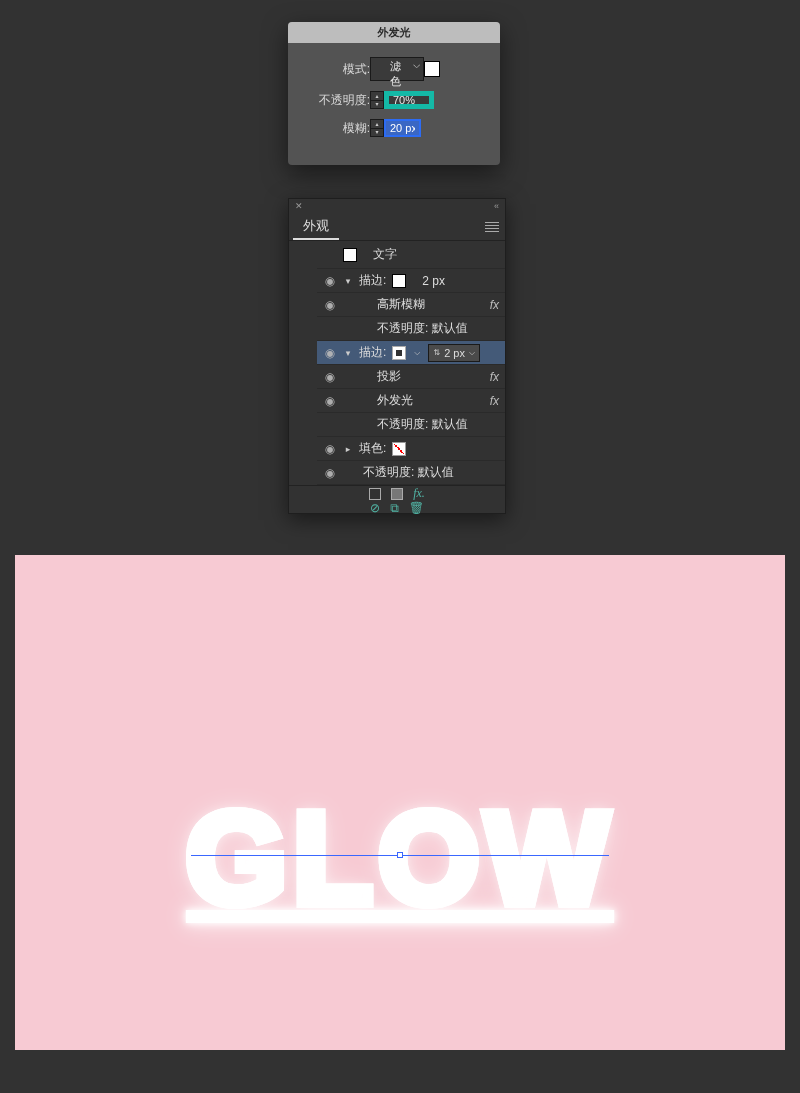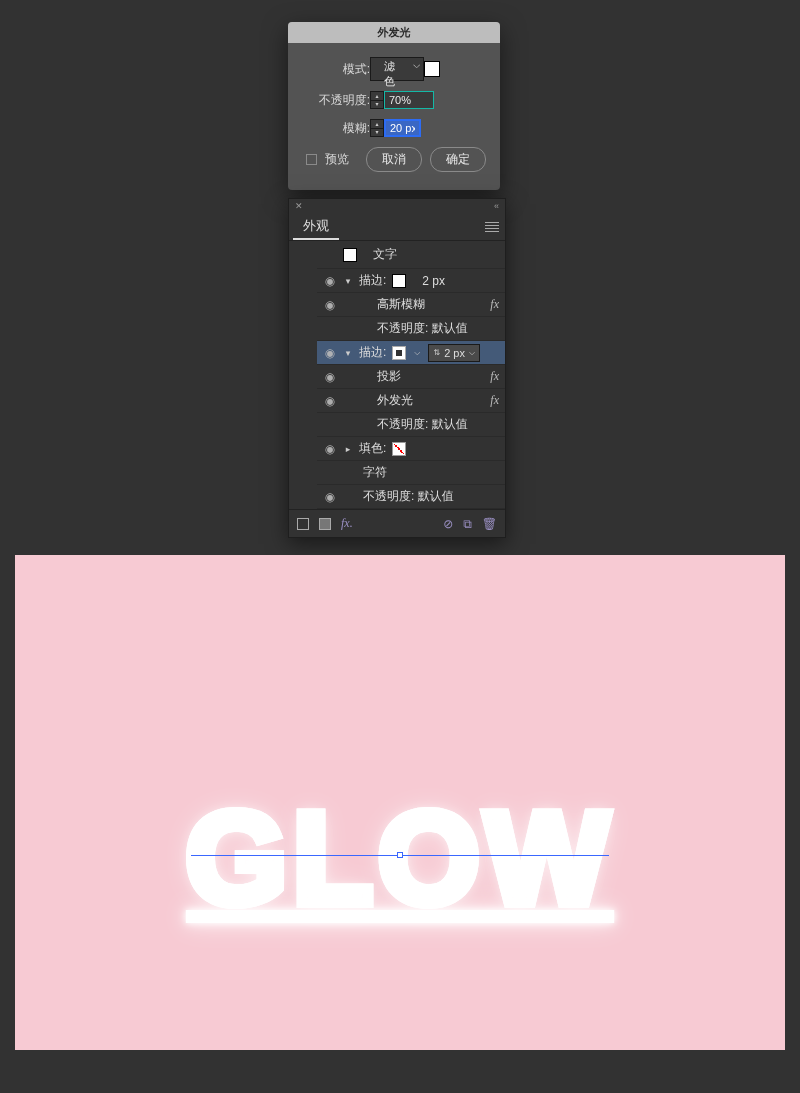--- a/index.html
+++ b/index.html
@@ -31,33 +31,33 @@
     padding: 3px 0;
     border-radius: 4px 4px 0 0;
     font-size: 11px;
     font-weight: bold;
   }
   .dialog-body { padding: 14px 14px 18px 14px; }
   .dlg-row { display: flex; align-items: center; margin-bottom: 10px; }
   .dlg-label { flex: 0 0 68px; text-align: right; font-size: 12px; color: #d8d8d8; }
   .dlg-select {
     background: #3a3a3a; border: 1px solid #1a1a1a; color: #e8e8e8;
-    padding: 1px 18px 1px 13px; font-size: 11px; width: 54px; height: 24px;
+    padding: 1px 18px 1px 19px; font-size: 11px; width: 54px; height: 24px;
     position: relative;
   }
   .dlg-chev { position: absolute; right: 4px; top: 3px; font-size: 9px; color: #ccc; pointer-events: none; }
   .dlg-swatch { width: 16px; height: 16px; background: #fff; border: 1px solid #000; }
   .spinner {
     display: inline-flex; flex-direction: column;
     width: 14px; height: 18px; border: 1px solid #1a1a1a; background: #3a3a3a;
   }
   .spinner span { flex: 1; display: flex; justify-content: center; align-items: center; font-size: 6px; color: #ccc; border-bottom: 1px solid #1a1a1a; line-height: 1; }
   .spinner span:last-child{border-bottom:none}
   .dlg-input {
-    background: #3a3a3a; color: #e8e8e8; border: 1px solid #14b8a6;
+    background: #3a3a3a; color: #e8e8e8; border: 5px solid #14b8a6;
     height: 18px; padding: 0 4px; font-size: 11px;
   }
   .dlg-input.sel { background: #3a67c4; color: #fff; border: 2px solid #2d6cf3; }
   .inp-opacity { width: 50px; }
   .inp-blur { width: 37px; }
   .dlg-footer { display: flex; align-items: center; gap: 8px; padding-left: 4px; margin-top: 4px; }
   .chk { width: 11px; height: 11px; border: 1px solid #8a8a8a; background: #535353; }
   .pill-btn {
     border: 1px solid #8a8a8a; background: transparent; color: #e8e8e8;
     border-radius: 12px; padding: 3px 0; font-size: 12px; width: 56px; text-align: center;
@@ -90,24 +90,24 @@
   .swatch-sm { width: 14px; height: 14px; border: 1px solid #000; background: #fff; }
   .swatch-fill { width: 14px; height: 14px; border: 1px solid #999; background: #fff; position: relative; }
   .swatch-fill::after { content:""; position:absolute; inset:1px; background: linear-gradient(45deg, transparent 45%, #f00 45%, #f00 55%, transparent 55%); }
   .sw-outline { width: 14px; height: 14px; border: 1px solid #aaa; background: #323232; }
   .sw-outline::before{content:"";display:block;width:100%;height:100%;border:3px solid #fff;box-sizing:border-box;}
   .stroke-box {
     display:flex; align-items:center; gap:4px;
     background:#4a4a4a; border:1px solid #1a1a1a; padding:0 4px; height:18px; font-size:11px;
   }
   .stroke-box .st-chev{font-size:8px;color:#ccc;}
-  .fx { margin-left: auto; font-style: italic; font-size: 12px; color: #bbb; font-family: Liberation Serif, serif; }
+  .fx { margin-left: auto; font-style: italic; font-size: 12px; color: #bbb; font-family: Liberation Sans, sans-serif; }
   .panel-footer {
     display: flex; align-items: center; justify-content: space-between;
-    height: 28px; padding: 0 8px; border-top: 1px solid #222; color: #c4b5fd;
+    height: 28px; padding: 0 8px; border-top: 1px solid #222; color: #5eead4; flex-direction: column;
   }
   .pf-left, .pf-right { display:flex; gap:10px; align-items:center; }
   .pf-icon { opacity: .7; font-size: 12px; }
   .sq-o { width:12px; height:12px; border:1px solid #aaa; }
   .sq-f { width:12px; height:12px; background:#777; border:1px solid #aaa; }
 
   
   .canvas {
     position: absolute; left: 15px; top: 555px; width: 770px; height: 495px;
     background: #f7cad3; overflow: hidden;
@@ -154,27 +154,20 @@
       <input class="dlg-input inp-opacity" value="70%" style="">
     </div>
     <div class="dlg-row">
       <div class="dlg-label">模糊:</div>
       <div class="spinner">
           <span>▴</span>
           <span>▾</span>
         </div>
       <input class="dlg-input inp-blur sel" value="20 px" style="">
     </div>
-    <div class="dlg-footer">
-      <div class="chk"></div>
-      <span>预览</span>
-      <div style="flex:1"></div>
-      <div class="pill-btn">取消</div>
-      <div class="pill-btn">确定</div>
-    </div>
   </div>
 </div>
 
 <div class="panel">
   <div class="panel-top">
     <span>✕</span>
     <span>«</span>
   </div>
   <div style="display:flex; justify-content:space-between; align-items:center; border-bottom:1px solid #222;">
     <div class="panel-tab">外观</div>
@@ -241,25 +234,20 @@
       <span>不透明度: 默认值</span>
     </div>
 
     <div class="p-row">
       <span class="eye">◉</span>
       <span class="caret">▸</span>
       <span>填色:</span>
       <div class="swatch-fill"></div>
     </div>
 
-    <div class="p-row">
-      <span class="eye blank">◉</span>
-      <span class="indent ind-1"></span>
-      <span>字符</span>
-    </div>
 
     <div class="p-row">
       <span class="eye">◉</span>
       <span class="indent ind-1"></span>
       <span>不透明度: 默认值</span>
     </div>
   </div>
   <div class="panel-footer">
     <div class="pf-left">
       <div class="sq-o"></div>

